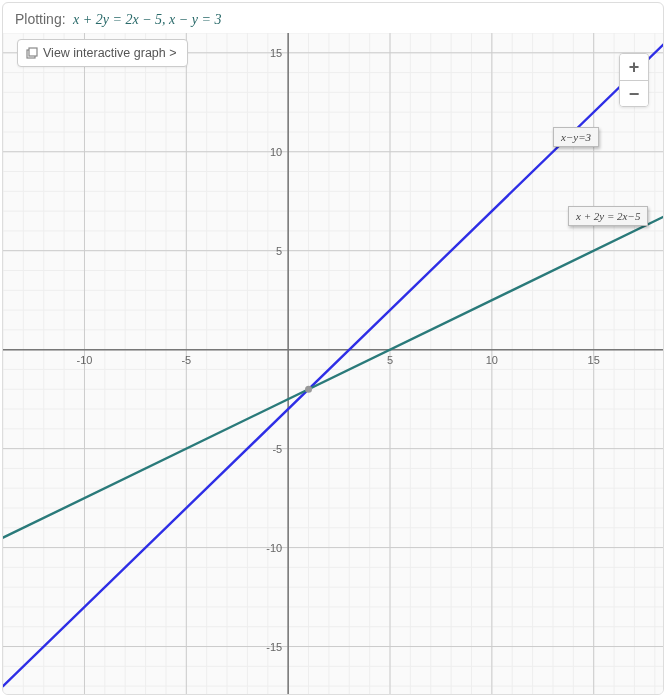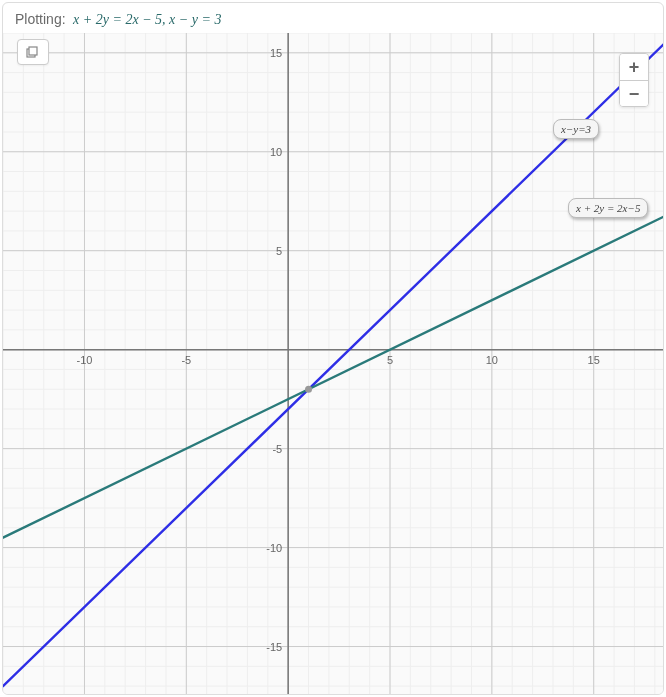--- a/index.html
+++ b/index.html
@@ -81,45 +81,47 @@
     left: 0;
     right: 0;
     bottom: 0;
     background: #fafafa;
   }
   .plot-area svg { display: block; }
   .line-label {
     position: absolute;
     background: #f5f5f5;
     border: 1px solid #bbb;
-    border-radius: 8px;
+    border-radius: 0;
     padding: 3px 7px;
     font-size: 11px;
     font-family: Georgia, serif;
     font-style: italic;
     color: #444;
     box-shadow: 1px 2px 3px rgba(0,0,0,0.25);
     white-space: nowrap;
+    margin-top: 8px;
   }
 </style>
 </head>
 <body>
 
 <div class="container">
 
   <div class="header">
     <span class="header-label">Plotting:</span>
     <span>x + 2y = 2x − 5, x − y = 3</span>
   </div>
 
   <button class="interactive-btn">
     <svg class="icon" viewBox="0 0 12 12">
       <rect x="1" y="3" width="8" height="8" fill="none" stroke="#888" stroke-width="1.2"></rect>
       <rect x="3" y="1" width="8" height="8" fill="#fff" stroke="#888" stroke-width="1.2"></rect>
     </svg>
+    <span>View interactive graph &gt;</span>
   </button>
 
   <div class="zoom-controls">
     <button class="zoom-btn">+</button>
     <button class="zoom-btn">−</button>
   </div>
 
   <div class="plot-area">
     <svg id="plot-svg" width="662" height="663">
         <line x1="0" y1="0" x2="0" y2="663" stroke="#eee" stroke-width="1"></line>

